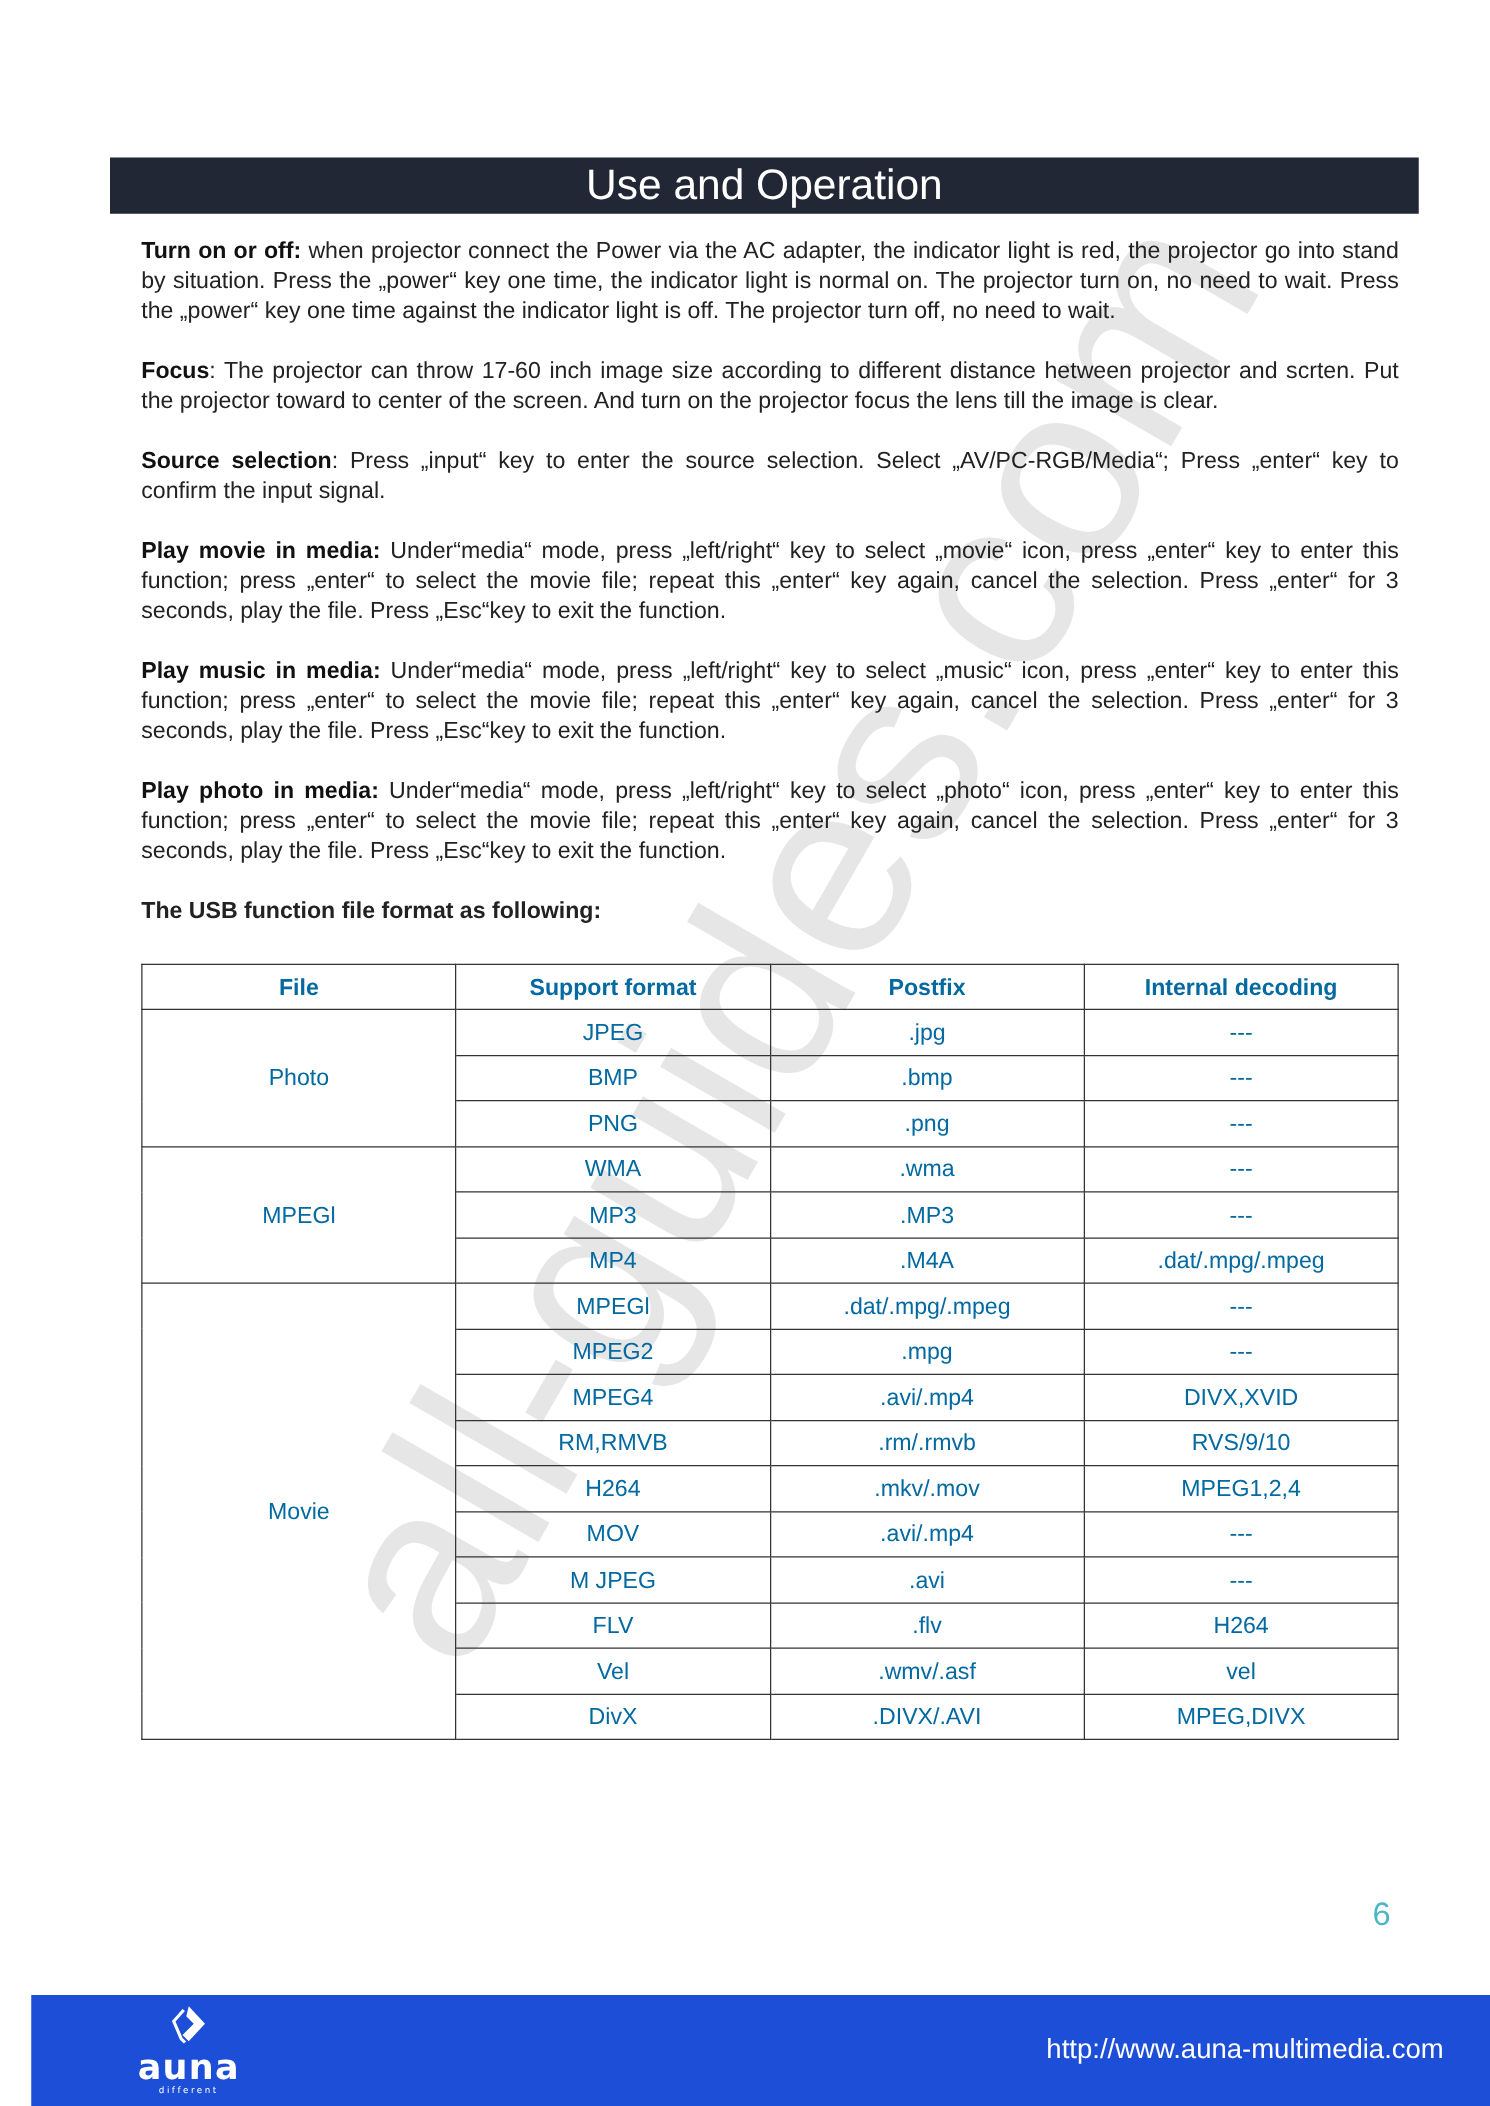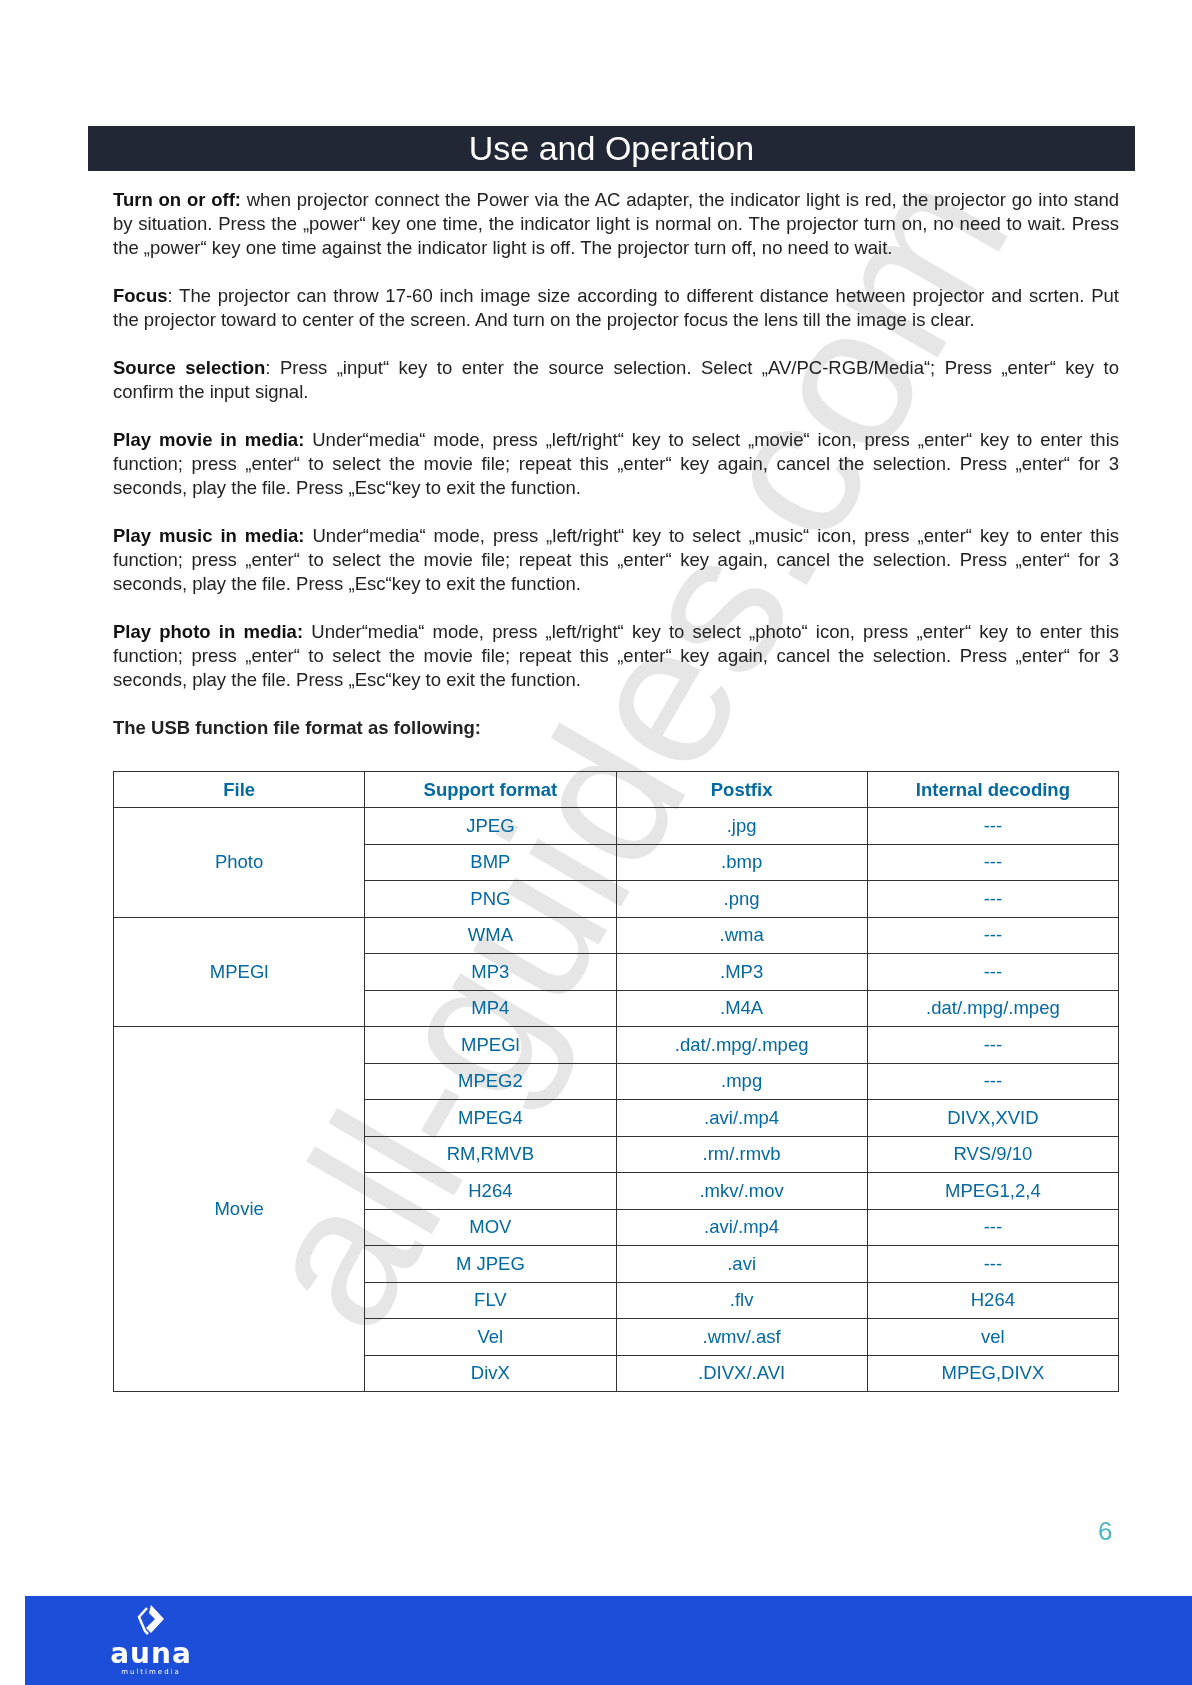--- a/index.html
+++ b/index.html
@@ -156,15 +156,16 @@
 
 <div class="page-number">6</div>
 
 <div class="footer">
   <div class="logo">
     <svg width="32" height="34" viewBox="0 0 32 34">
       <path d="M16 1 L29 15 L16 29 L11 24 L20 15 L14 9 Z" fill="#ffffff"></path>
       <path d="M12 4 L4 13 L10 27 L13 30" stroke="#ffffff" stroke-width="2.5" fill="none"></path>
     </svg>
     <div class="logo-word">auna</div>
-    <div class="logo-sub">multimedia</div>
+    <div class="logo-sub">different</div>
   </div>
+  <div class="footer-url">http://www.auna-multimedia.com</div>
 </div>
 
 </body></html>

